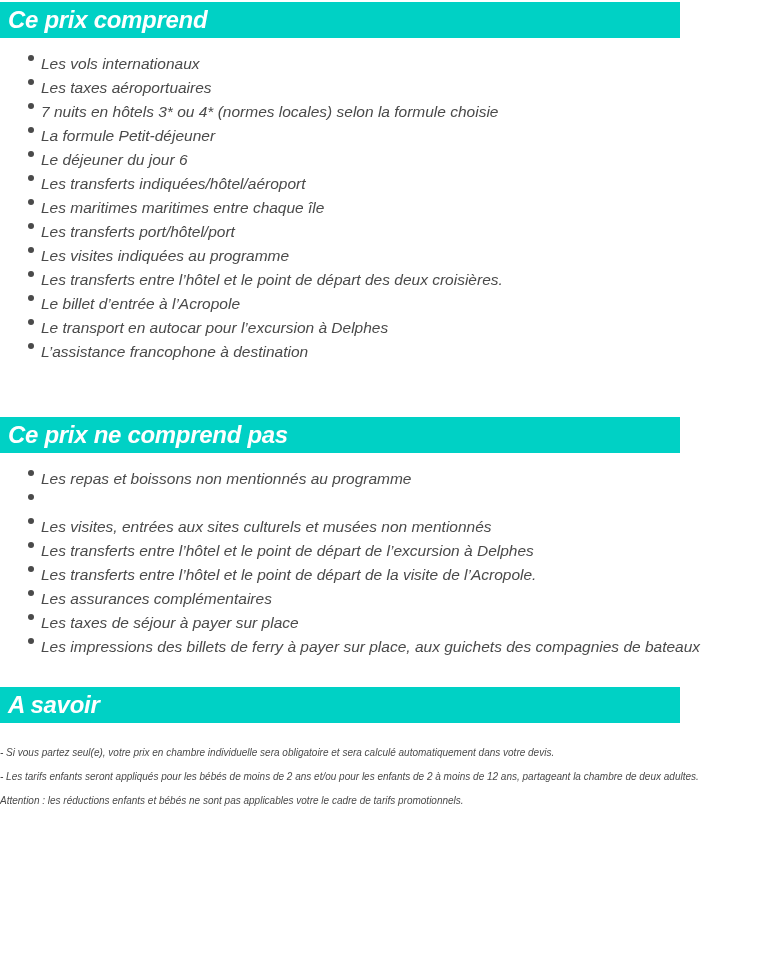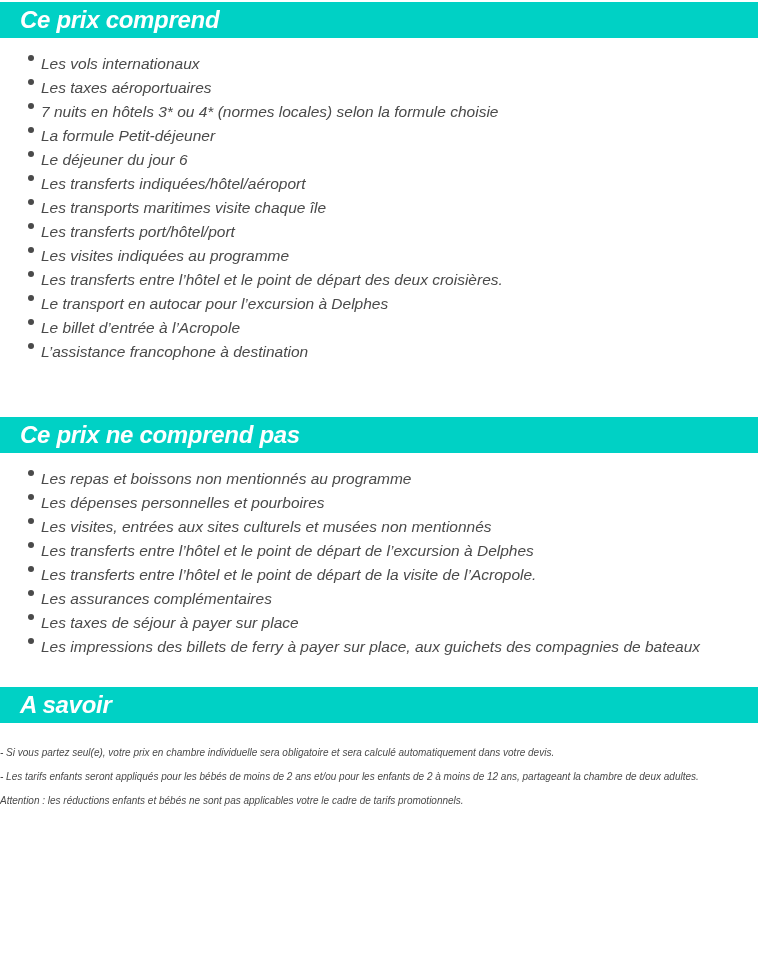--- a/index.html
+++ b/index.html
@@ -10,25 +10,25 @@
   }
   body {
     width: 758px;
     height: 963px;
     overflow: hidden;
     font-family: "Liberation Sans", sans-serif;
     color: #4a4a4a;
   }
   .section-bar {
     height: 36px;
-    width: 758px;
+    width: 680px;
     background: var(--accent, #00d1c5);
     display: flex;
     align-items: center;
-    padding: 0 20px;
+    padding: 0 8px;
   }
   .section-bar h2 {
     margin: 0;
     color: #ffffff;
     font-size: 24px;
     font-weight: bold;
     font-style: italic;
     letter-spacing: -0.3px;
     white-space: nowrap;
   }
@@ -105,46 +105,46 @@
           <span>Le déjeuner du jour 6</span>
         </li>
 
         <li class="list-item">
           <span class="bullet-dot"></span>
           <span>Les transferts indiquées/hôtel/aéroport</span>
         </li>
 
         <li class="list-item">
           <span class="bullet-dot"></span>
-          <span>Les transports maritimes visite chaque île</span>
+          <span>Les maritimes maritimes entre chaque île</span>
         </li>
 
         <li class="list-item">
           <span class="bullet-dot"></span>
           <span>Les transferts port/hôtel/port</span>
         </li>
 
         <li class="list-item">
           <span class="bullet-dot"></span>
           <span>Les visites indiquées au programme</span>
         </li>
 
         <li class="list-item">
           <span class="bullet-dot"></span>
           <span>Les transferts entre l’hôtel et le point de départ des deux croisières.</span>
         </li>
 
         <li class="list-item">
           <span class="bullet-dot"></span>
+          <span>Le billet d’entrée à l’Acropole</span>
+        </li>
+
+        <li class="list-item">
+          <span class="bullet-dot"></span>
           <span>Le transport en autocar pour l’excursion à Delphes</span>
-        </li>
-
-        <li class="list-item">
-          <span class="bullet-dot"></span>
-          <span>Le billet d’entrée à l’Acropole</span>
         </li>
 
         <li class="list-item">
           <span class="bullet-dot"></span>
           <span>L’assistance francophone à destination</span>
         </li>
       </ul>
   </section>
 
   <section id="section-not-included">
@@ -153,21 +153,20 @@
     </header>
     <ul class="bullet-list">
 
         <li class="list-item">
           <span class="bullet-dot"></span>
           <span>Les repas et boissons non mentionnés au programme</span>
         </li>
 
         <li class="list-item">
           <span class="bullet-dot"></span>
-          <span>Les dépenses personnelles et pourboires</span>
         </li>
 
         <li class="list-item">
           <span class="bullet-dot"></span>
           <span>Les visites, entrées aux sites culturels et musées non mentionnés</span>
         </li>
 
         <li class="list-item">
           <span class="bullet-dot"></span>
           <span>Les transferts entre l’hôtel et le point de départ de l’excursion à Delphes</span>

